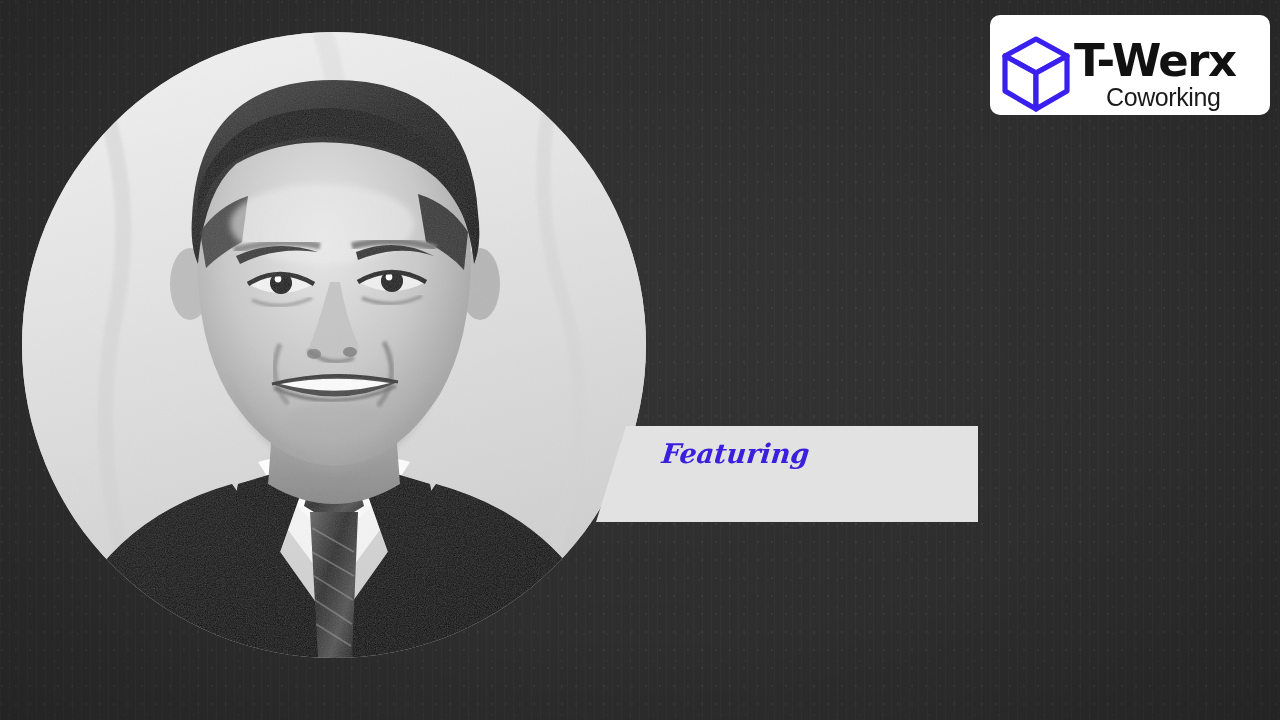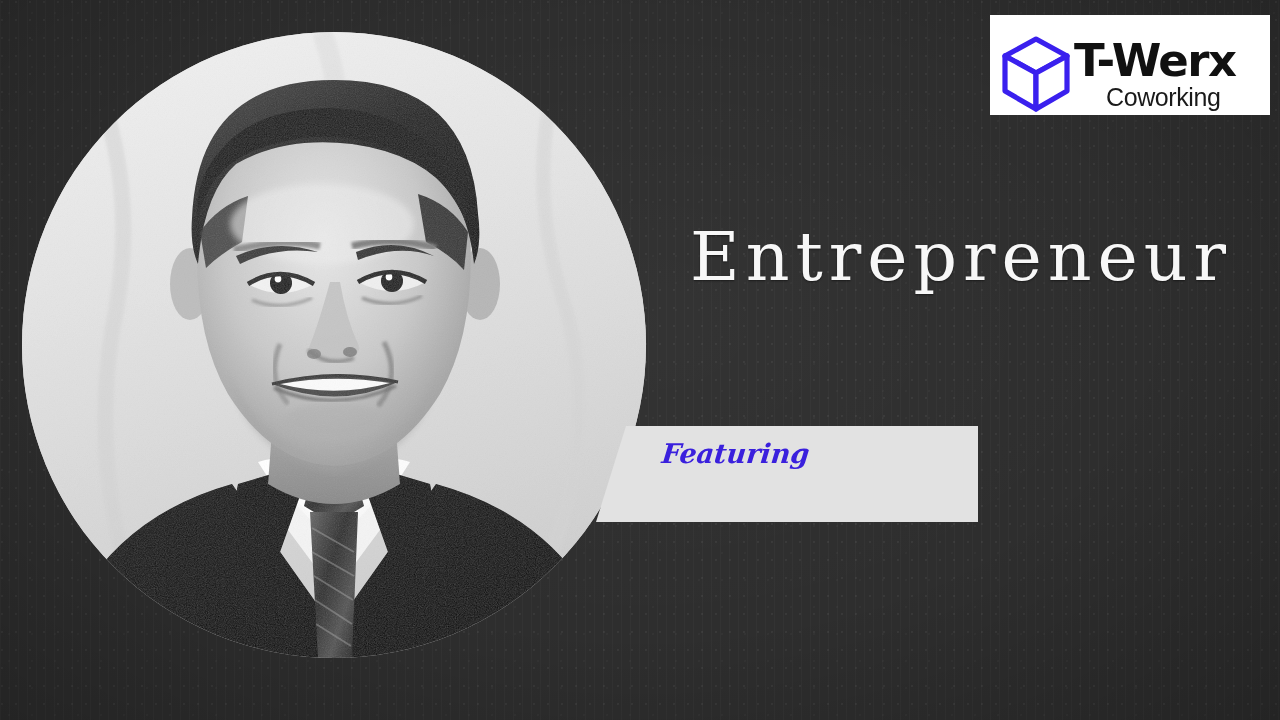--- a/index.html
+++ b/index.html
@@ -46,20 +46,21 @@
   #portrait svg { display:block; width:100%; height:100%; }
 
   
   #logo-card {
     position:absolute;
     left:990px; top:15px;
     width:280px; height:100px;
     background:#ffffff;
     display:flex; align-items:center;
     padding:23px 8px 6px 10px;
+    border-radius:10px;
   }
   #logo-cube { width:72px; height:80px; flex:0 0 auto; }
   #logo-words {
     margin-left:2px;
     display:flex; flex-direction:column;
     justify-content:center;
     line-height:1;
   }
   #logo-wordmark {
     font-family:"DejaVu Sans", sans-serif;
@@ -267,21 +268,20 @@
         <ellipse cx="312" cy="390" rx="50" ry="20" fill="#b0b0b0" opacity="0.55" filter="url(#soft)"></ellipse>
         <path d="M206 340 Q236 410 312 432 Q388 410 418 340
                  Q400 424 312 442 Q224 424 206 340 Z" fill="#a3a3a3" opacity="0.45" filter="url(#soft)"></path>
 
         <rect x="0" y="0" width="624" height="626" fill="url(#wallG)" opacity="0"></rect>
       </g>
     </svg>
   </div>
 
   <div id="headline">
-    <div class="headline-line">Entrepreneur</div>
   </div>
 
   <div id="feature-banner">
     <div id="feature-word">Featuring</div>
   </div>
 
   <div id="logo-card">
     <svg id="logo-cube" viewBox="0 0 72 80">
       <g fill="#ffffff" stroke="#3a20ee" stroke-width="5.2" stroke-linejoin="round" stroke-linecap="round">
         <path d="M36 5 L67 22 L36 39 L5 22 Z"></path>

